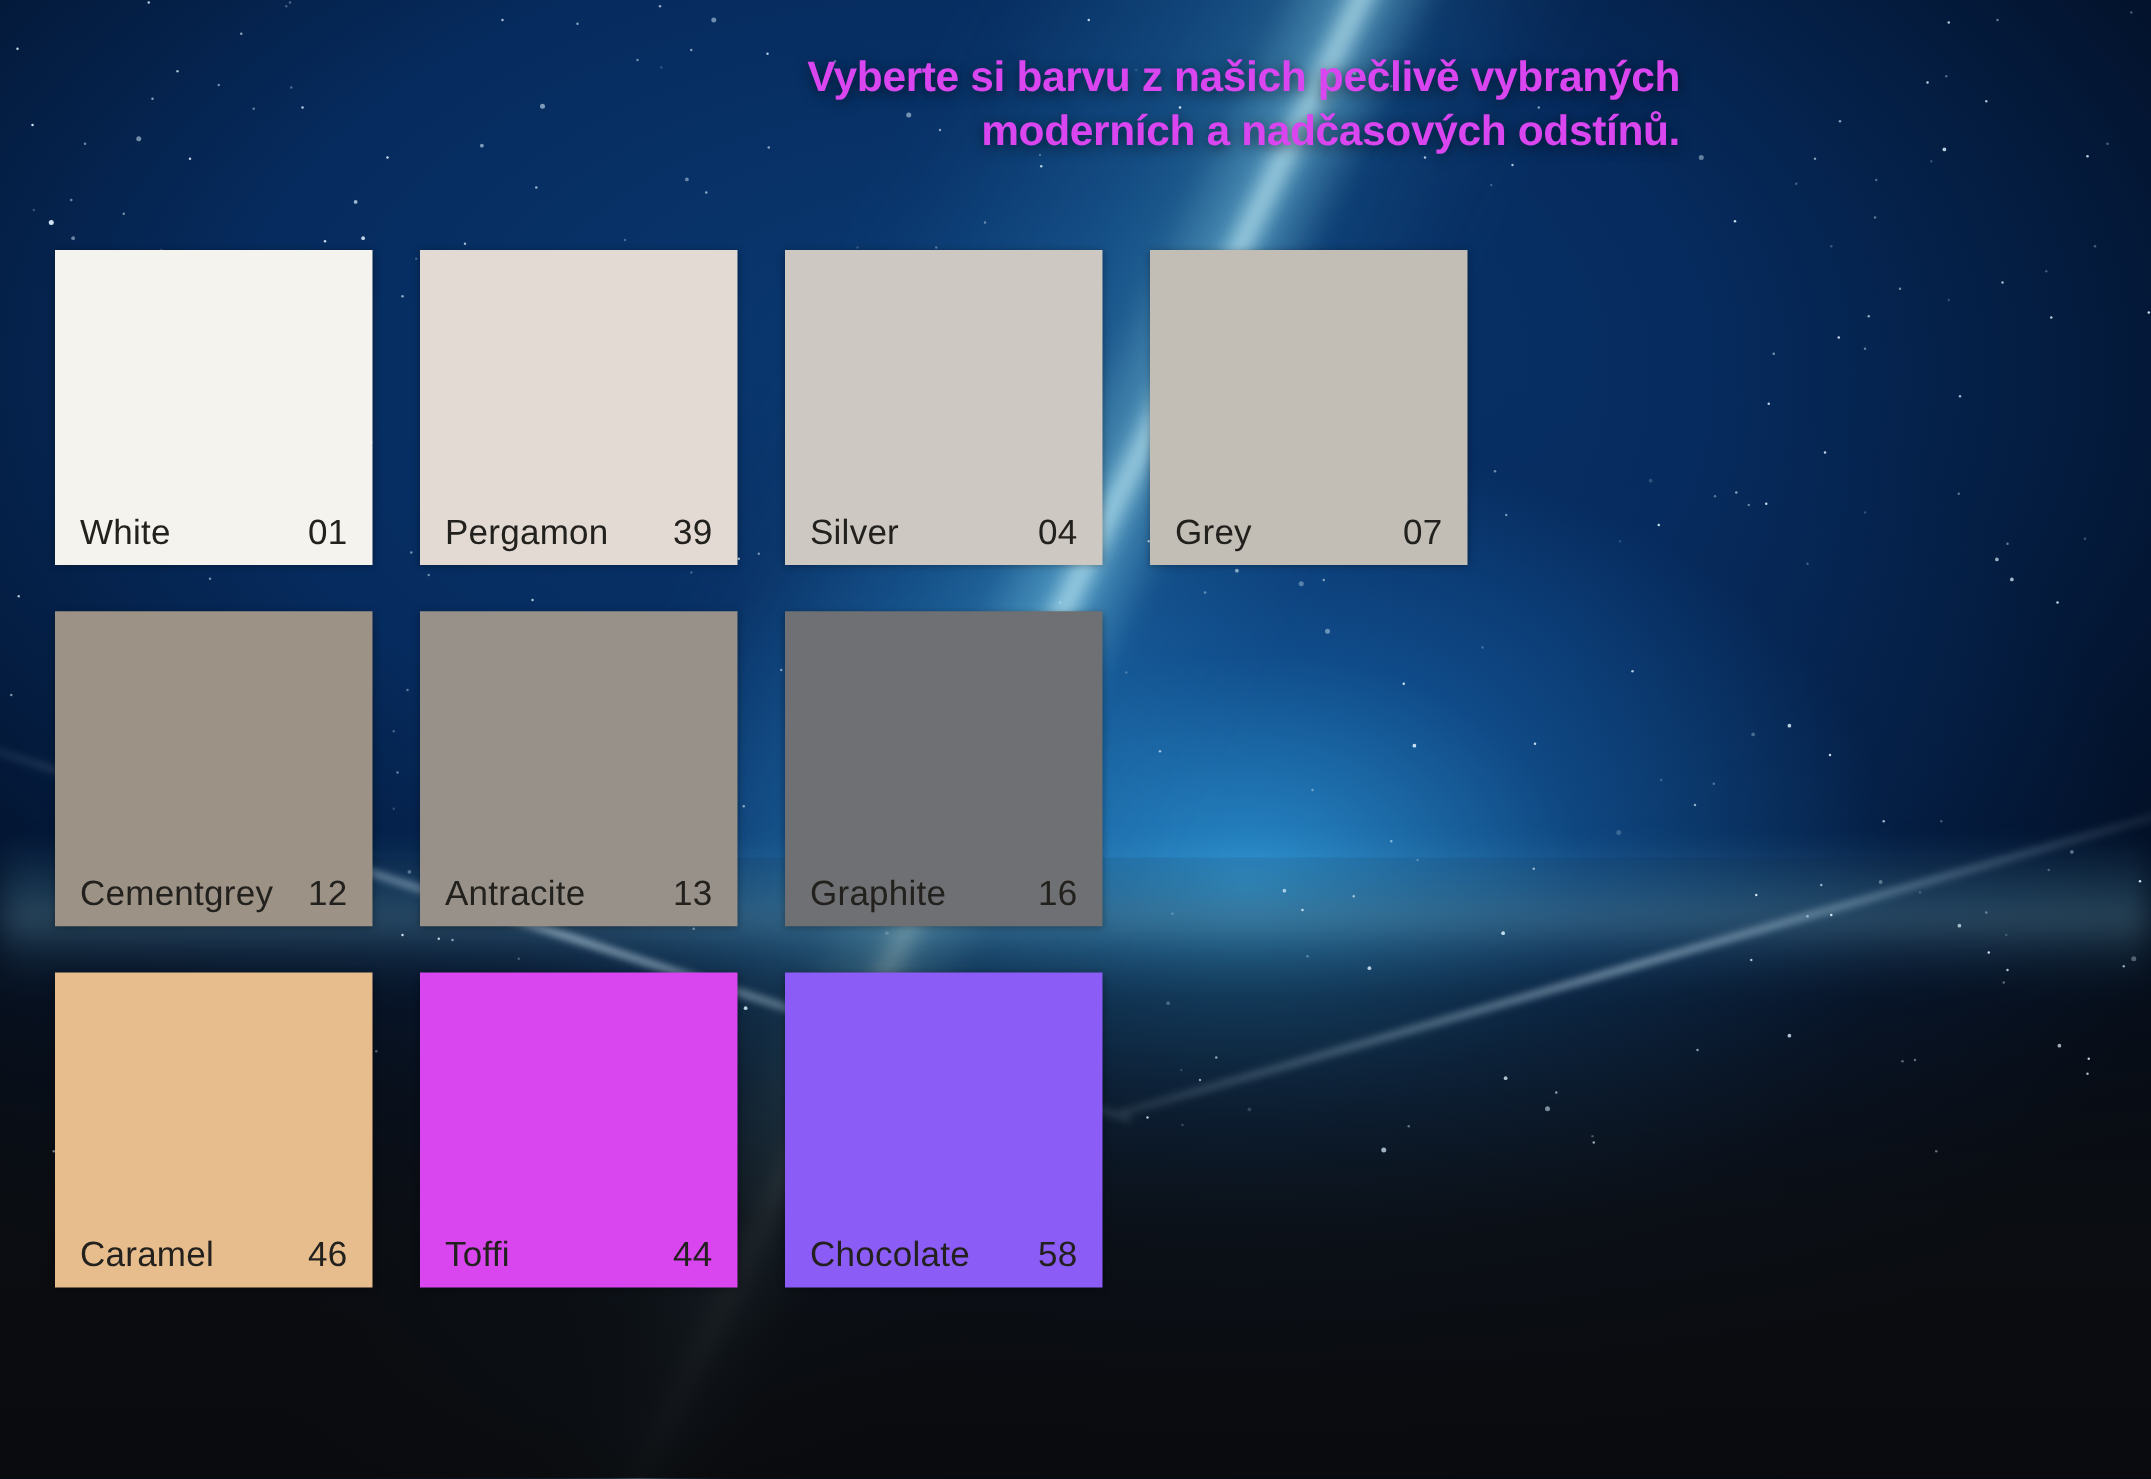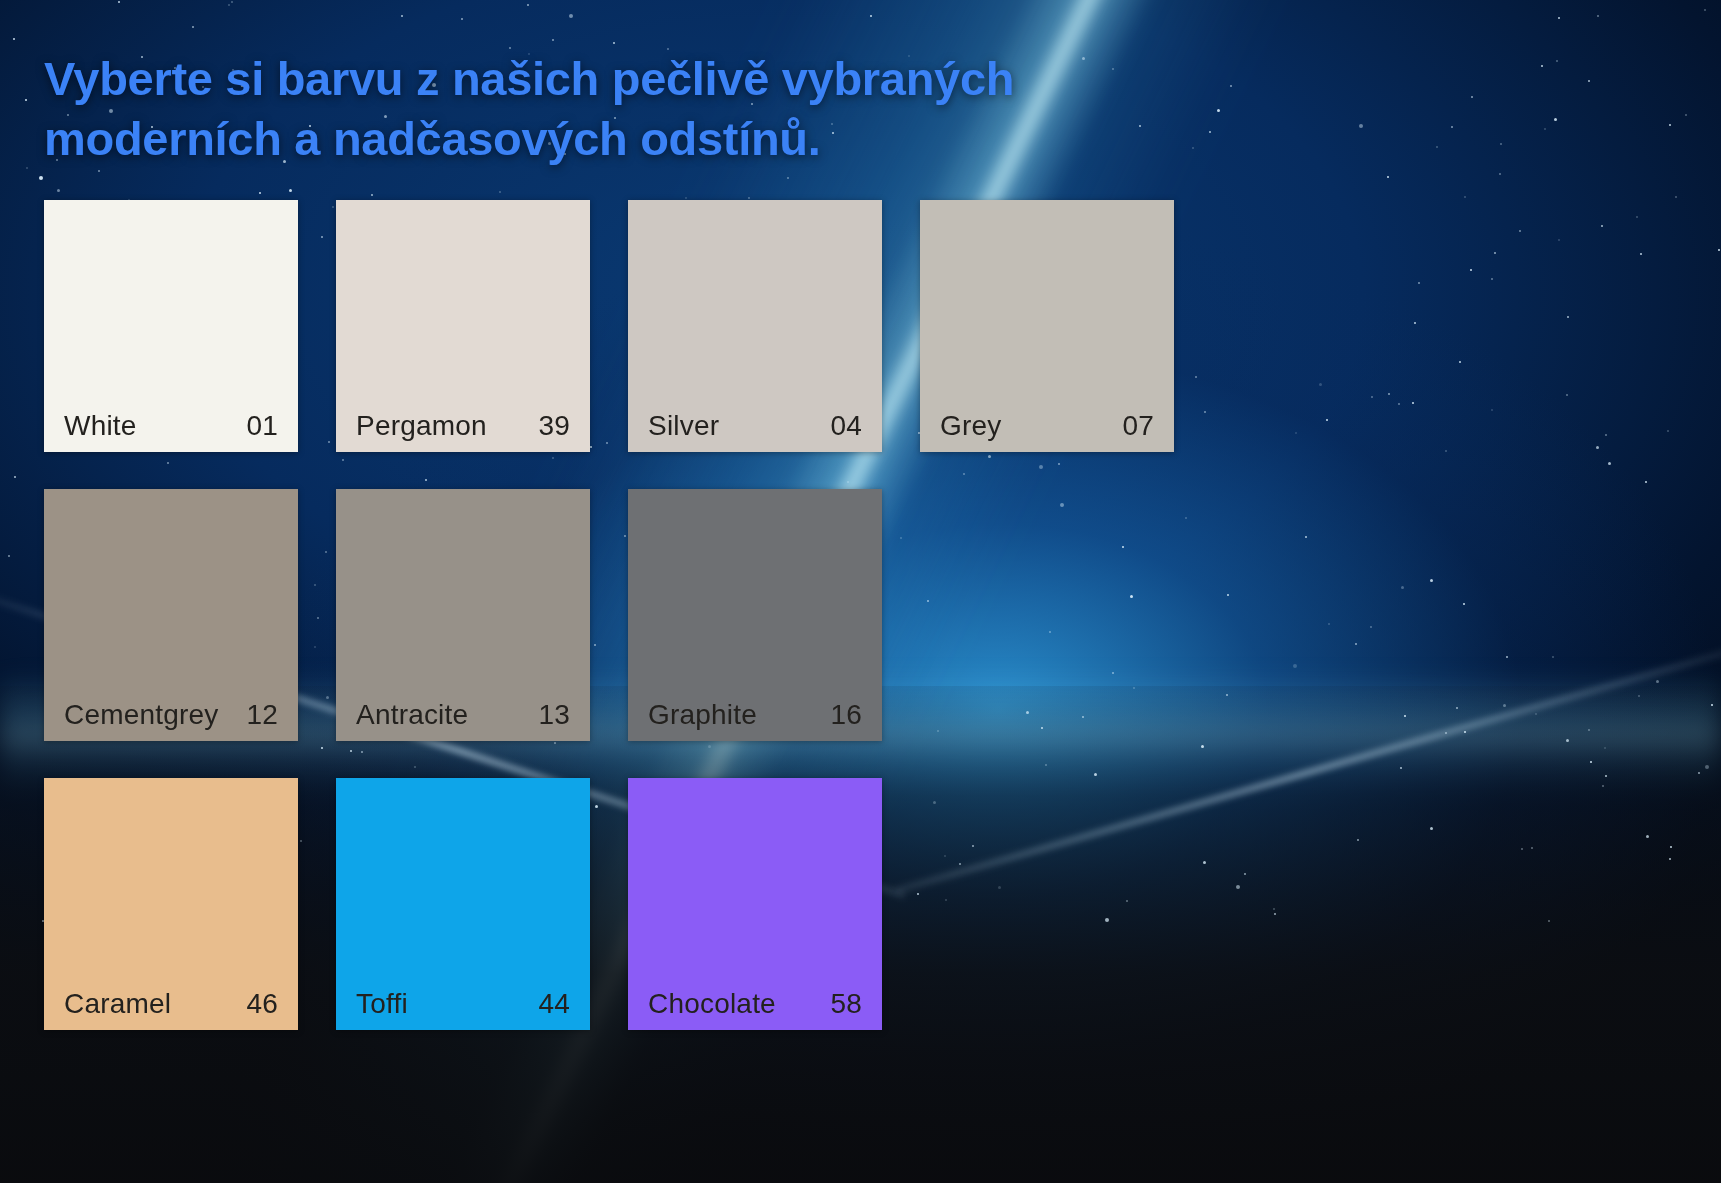--- a/index.html
+++ b/index.html
@@ -113,26 +113,27 @@
     border-radius: 50%;
     background: #dff3ff;
   }
 
   
   .headline {
     position: absolute;
     left: 44px;
     top: 18px;
     width: 1300px;
-    color: #3b82f6;
-    font-size: 47px;
+    color: #d946ef;
+    font-size: 34px;
     line-height: 1.26;
     font-weight: 700;
     letter-spacing: -0.3px;
     text-shadow: 0 2px 10px rgba(0,0,0,0.55);
+    text-align: right;
   }
   .headline .l2 { display: block; }
 
   
   .grid {
     position: absolute;
     left: 44px;
     top: 200px;
     width: 1440px;
   }
@@ -551,21 +552,21 @@
           </div>
         </div>
       </div>
       <div class="row">
         <div class="swatch" style="background: rgb(232, 189, 141);">
           <div class="caption">
             <span class="cap-name">Caramel</span>
             <span class="cap-code">46</span>
           </div>
         </div>
-        <div class="swatch" style="background: #0ea5e9;">
+        <div class="swatch" style="background: #d946ef;">
           <div class="caption">
             <span class="cap-name">Toffi</span>
             <span class="cap-code">44</span>
           </div>
         </div>
         <div class="swatch" style="background: #8b5cf6;">
           <div class="caption">
             <span class="cap-name">Chocolate</span>
             <span class="cap-code">58</span>
           </div>

